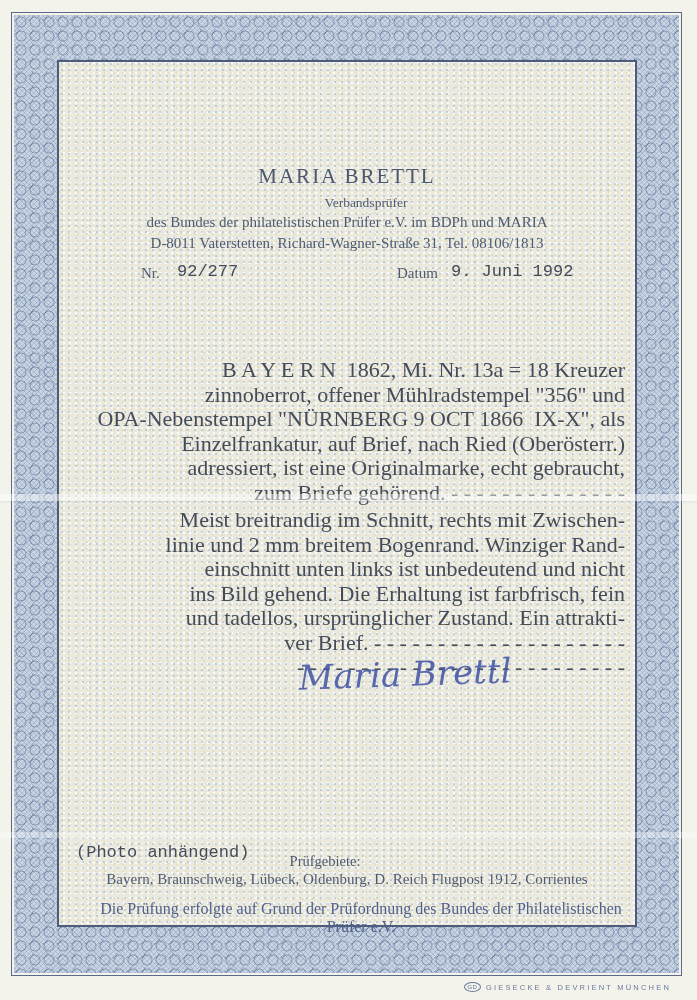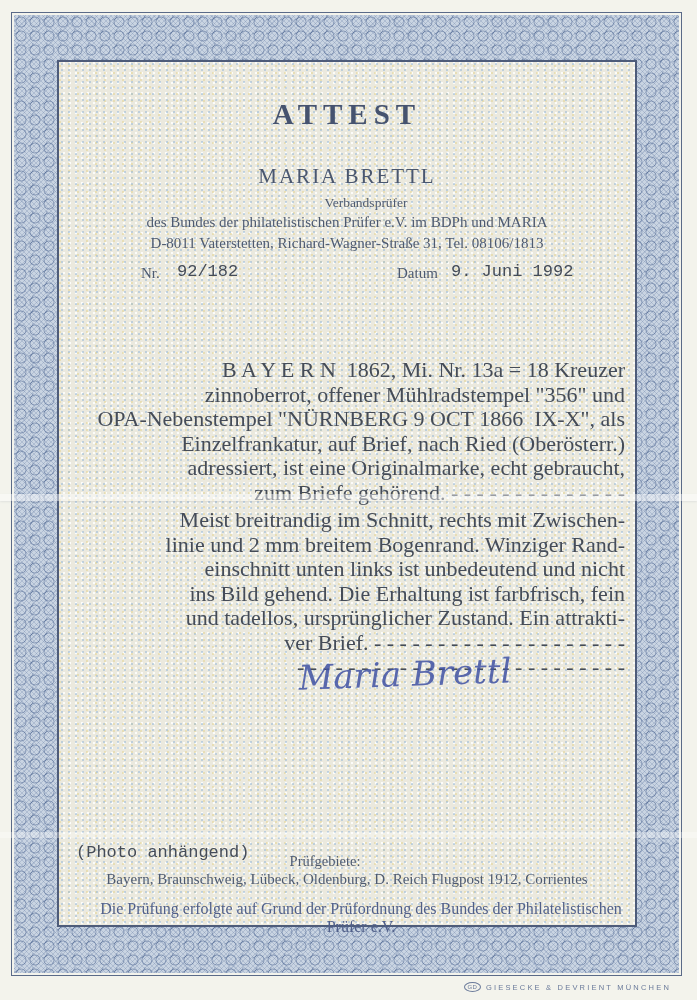--- a/index.html
+++ b/index.html
@@ -138,30 +138,29 @@
 <body>
 
 <div class="page">
 
   <div class="border-frame">
     <div class="guilloche-band"></div>
   </div>
 
   <div class="inner">
 
-    <div class="abs center title">ATTEST</div>
 
     <div class="abs center examiner-name">MARIA BRETTL</div>
     <div class="abs center examiner-role">Verbandsprüfer</div>
     <div class="abs center examiner-fed">des Bundes der philatelistischen Prüfer e.V. im BDPh und MARIA</div>
     <div class="abs center examiner-addr">D-8011 Vaterstetten, Richard-Wagner-Straße 31, Tel. 08106/1813</div>
 
     <div class="nr-row">
       <span class="serif-label nr-label">Nr.</span>
-      <span class="mono nr-value">92/182</span>
+      <span class="mono nr-value">92/277</span>
       <span class="serif-label date-label">Datum</span>
       <span class="mono date-value">9. Juni 1992</span>
     </div>
 
     <div class="paragraph para-1">B A Y E R N  1862, Mi. Nr. 13a = 18 Kreuzer
 zinnoberrot, offener Mühlradstempel "356" und
 OPA-Nebenstempel "NÜRNBERG 9 OCT 1866  IX-X", als
 Einzelfrankatur, auf Brief, nach Ried (Oberösterr.)
 adressiert, ist eine Originalmarke, echt gebraucht,
 zum Briefe gehörend. - - - - - - - - - - - - - -</div>

